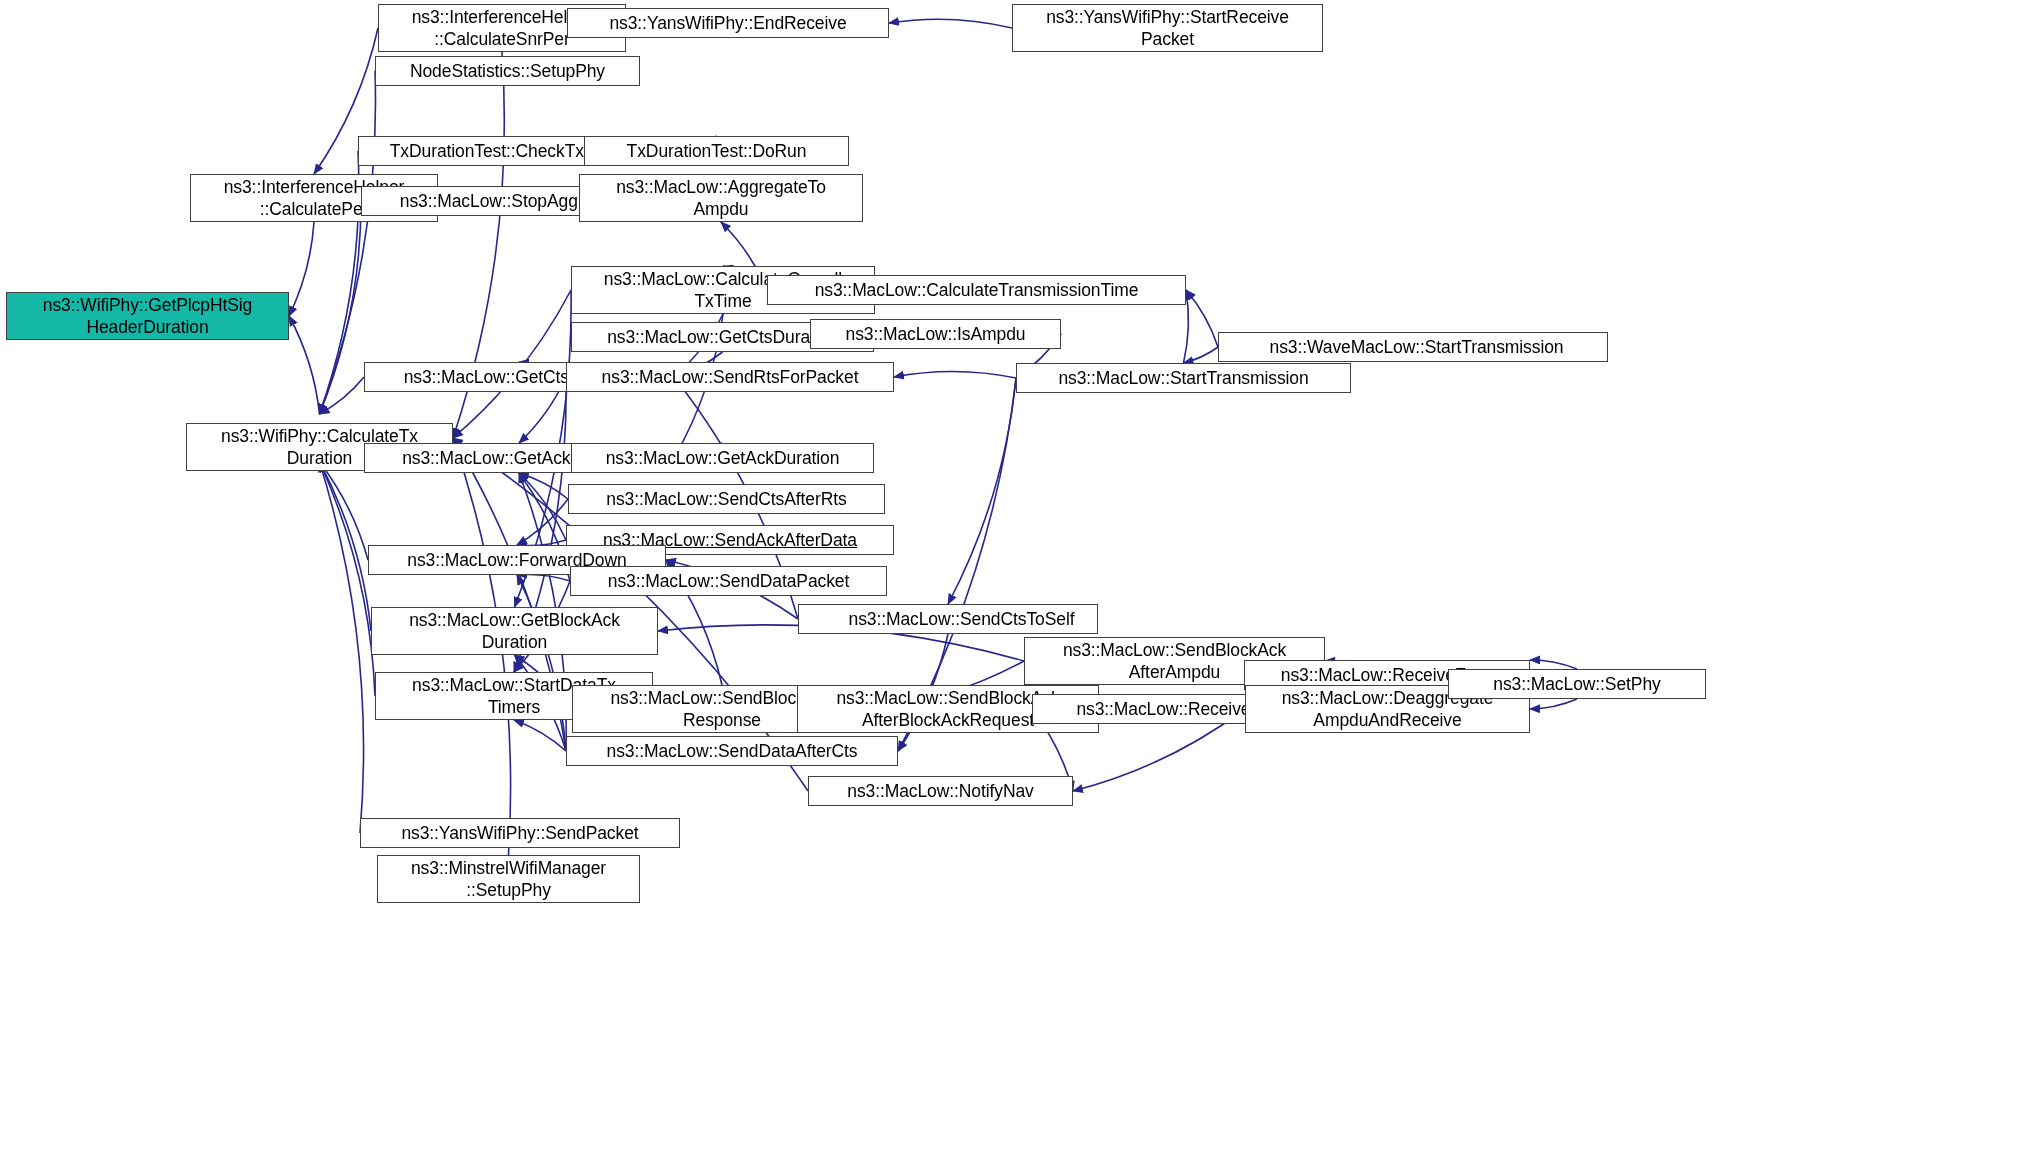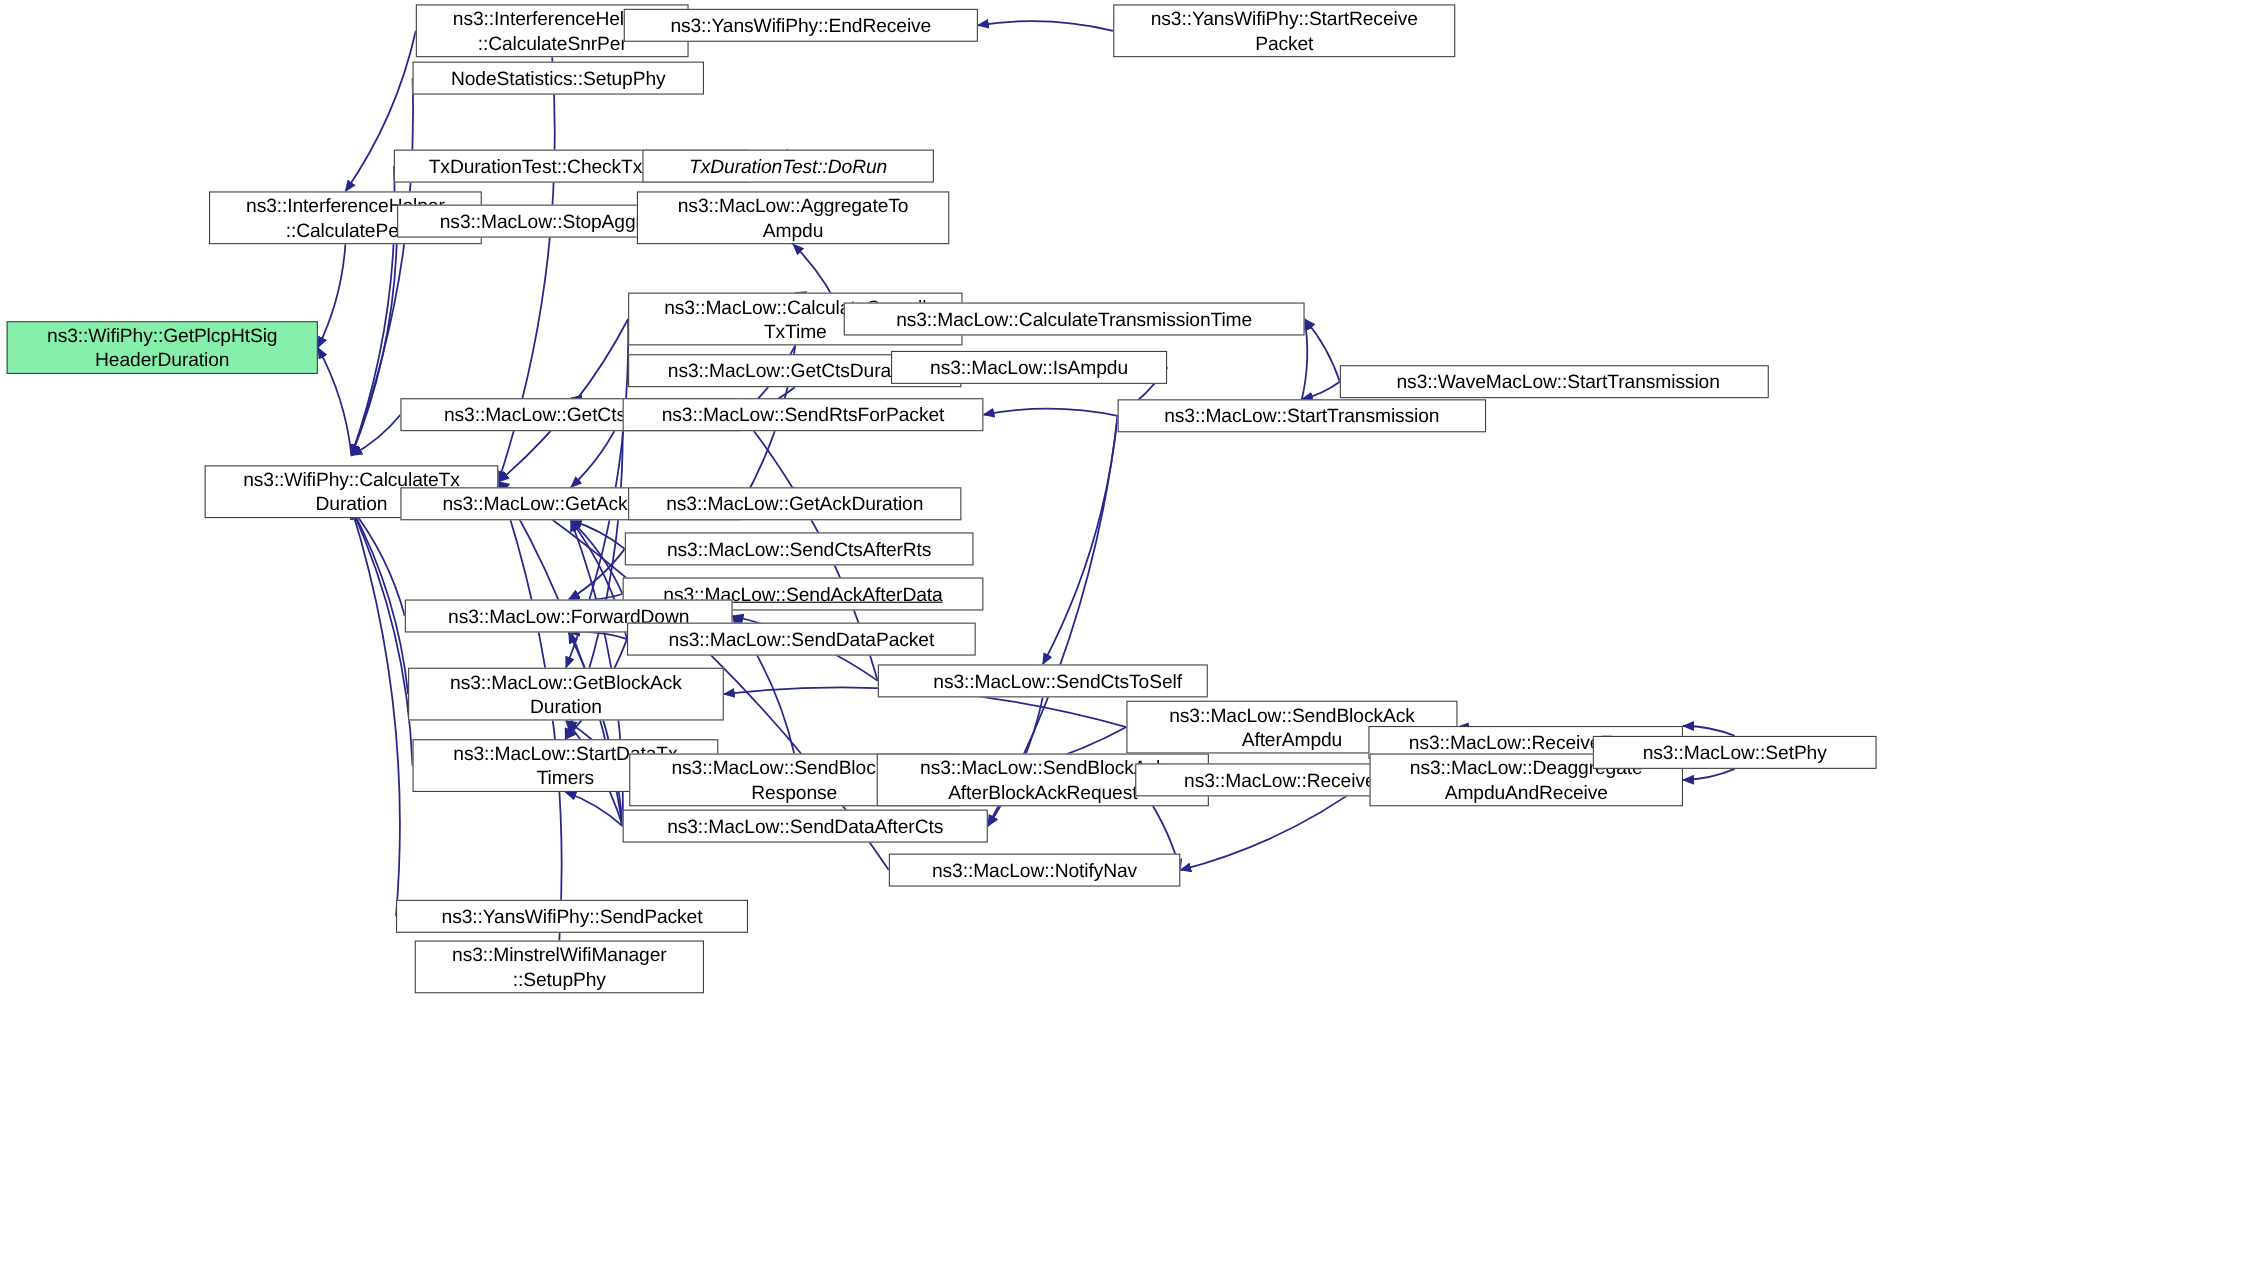--- a/index.html
+++ b/index.html
@@ -28,21 +28,21 @@
     line-height:1.28;
     display:flex;
     align-items:center;
     justify-content:center;
     text-align:center;
     padding:0 5px;
     white-space:pre-line;
     letter-spacing:-0.1px;
   }
   .node.root{
-    background:#86efac;
+    background:#14b8a6;
     border-color:#404040;
   }
   .node span{display:block;}
 </style>
 </head>
 <body>
 
 <div id="canvas">
   <svg id="edges" viewBox="0 0 2040 1171" xmlns="http://www.w3.org/2000/svg">
     <defs>
@@ -123,21 +123,21 @@
 HeaderDuration</span></div>
       <div class="node" style="left: 190px; top: 174px; width: 248px; height: 48px;"><span>ns3::InterferenceHelper
 ::CalculatePer</span></div>
       <div class="node" style="left: 378px; top: 4px; width: 248px; height: 48px;"><span>ns3::InterferenceHelper
 ::CalculateSnrPer</span></div>
       <div class="node" style="left: 567px; top: 8px; width: 322px; height: 30px;"><span>ns3::YansWifiPhy::EndReceive</span></div>
       <div class="node" style="left: 1012px; top: 4px; width: 311px; height: 48px;"><span>ns3::YansWifiPhy::StartReceive
 Packet</span></div>
       <div class="node" style="left: 375px; top: 56px; width: 265px; height: 30px;"><span>NodeStatistics::SetupPhy</span></div>
       <div class="node" style="left: 358px; top: 136px; width: 323px; height: 30px;"><span>TxDurationTest::CheckTxDuration</span></div>
-      <div class="node" style="left: 584px; top: 136px; width: 265px; height: 30px; font-style: italic;"><span>TxDurationTest::DoRun</span></div>
+      <div class="node" style="left: 584px; top: 136px; width: 265px; height: 30px;"><span>TxDurationTest::DoRun</span></div>
       <div class="node" style="left: 361px; top: 186px; width: 318px; height: 30px;"><span>ns3::MacLow::StopAggregation</span></div>
       <div class="node" style="left: 579px; top: 174px; width: 284px; height: 48px;"><span>ns3::MacLow::AggregateTo
 Ampdu</span></div>
       <div class="node" style="left: 186px; top: 423px; width: 267px; height: 48px;"><span>ns3::WifiPhy::CalculateTx
 Duration</span></div>
       <div class="node" style="left: 571px; top: 266px; width: 304px; height: 48px;"><span>ns3::MacLow::CalculateOverall
 TxTime</span></div>
       <div class="node" style="left: 571px; top: 322px; width: 303px; height: 30px;"><span>ns3::MacLow::GetCtsDuration</span></div>
       <div class="node" style="left: 364px; top: 362px; width: 310px; height: 30px;"><span>ns3::MacLow::GetCtsDuration</span></div>
       <div class="node" style="left: 566px; top: 362px; width: 328px; height: 30px;"><span>ns3::MacLow::SendRtsForPacket</span></div>

